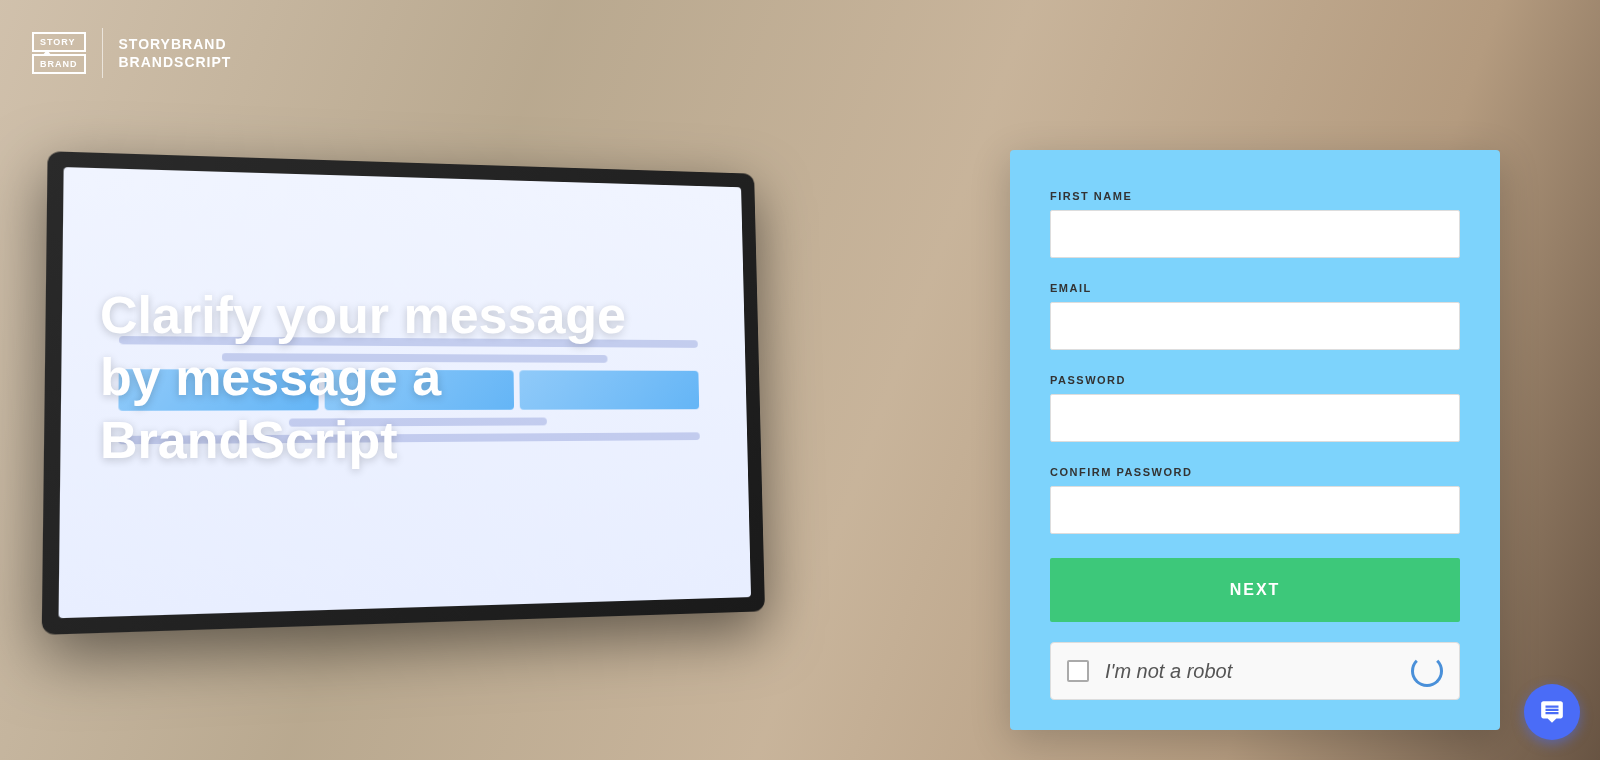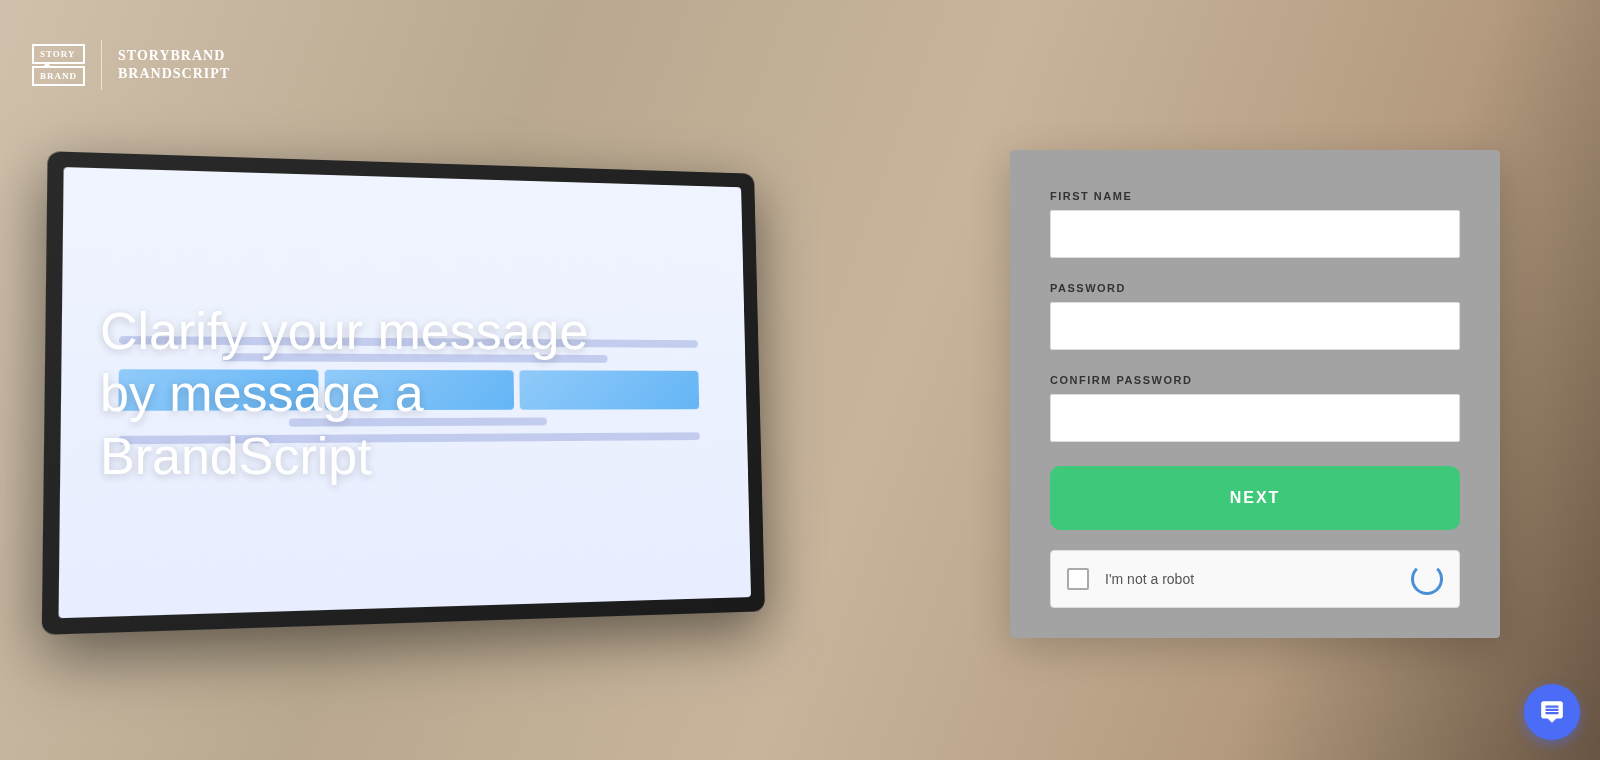--- a/index.html
+++ b/index.html
@@ -96,27 +96,26 @@
     .screen-thumb {
       flex: 1;
       height: 40px;
       background: linear-gradient(135deg, #90caf9, #64b5f6);
       border-radius: 4px;
     }
 
     
     .header {
       position: absolute;
-      top: 40px;
+      top: 28px;
       left: 32px;
       display: flex;
       align-items: center;
       gap: 16px;
       z-index: 10;
-      font-family: Liberation Serif, serif;
     }
 
     .logo-box {
       display: flex;
       flex-direction: column;
       gap: 2px;
     }
 
     .logo-speech-bubble {
       border: 2px solid white;
@@ -153,37 +152,37 @@
       font-size: 14px;
       font-weight: bold;
       letter-spacing: 1px;
       line-height: 1.3;
     }
 
     
     .hero-text {
       position: absolute;
       left: 100px;
-      top: 300px;
+      top: 284px;
       z-index: 10;
       color: white;
       font-size: 52px;
-      font-weight: 400;
+      font-weight: 700;
       line-height: 1.2;
       max-width: 600px;
       text-shadow: 0 2px 8px rgba(0,0,0,0.2);
     }
 
     
     .form-panel {
       position: absolute;
       right: 100px;
       top: 150px;
       width: 490px;
-      background: #a3a3a3;
+      background: #7dd3fc;
       border-radius: 4px;
       padding: 40px 40px 30px;
       box-shadow: 0 10px 40px rgba(0,0,0,0.2);
       z-index: 20;
     }
 
     .form-row {
       display: flex;
       gap: 20px;
       margin-bottom: 24px;
@@ -221,21 +220,21 @@
       background: white;
       color: #333;
       transition: border-color 0.2s;
     }
 
     .next-button {
       width: 100%;
       height: 64px;
       background: #3dc87a;
       border: none;
-      border-radius: 10px;
+      border-radius: 2px;
       color: white;
       font-size: 16px;
       font-weight: bold;
       letter-spacing: 2px;
       cursor: pointer;
       margin-bottom: 20px;
       transition: background 0.2s;
     }
 
     
@@ -252,23 +251,24 @@
     .recaptcha-checkbox {
       width: 22px;
       height: 22px;
       border: 2px solid #aaa;
       border-radius: 2px;
       background: white;
       flex-shrink: 0;
     }
 
     .recaptcha-text {
-      font-size: 14px;
+      font-size: 20px;
       color: #555;
       flex: 1;
+      font-style: italic;
     }
 
     .recaptcha-logo {
       display: flex;
       flex-direction: column;
       align-items: center;
       gap: 2px;
     }
 
     .recaptcha-spinner {
@@ -345,20 +345,24 @@
 <div class="form-panel">
   
   <div class="form-row">
     <div class="form-group">
       <label class="form-label">FIRST NAME</label>
       <input class="form-input" type="text" style="">
     </div>
   </div>
 
   
+  <div class="form-group full">
+    <label class="form-label">EMAIL</label>
+    <input class="form-input" type="email" style="">
+  </div>
 
   
   <div class="form-group full">
     <label class="form-label">PASSWORD</label>
     <input class="form-input" type="password" style="">
   </div>
 
   
   <div class="form-group full">
     <label class="form-label">CONFIRM PASSWORD</label>

